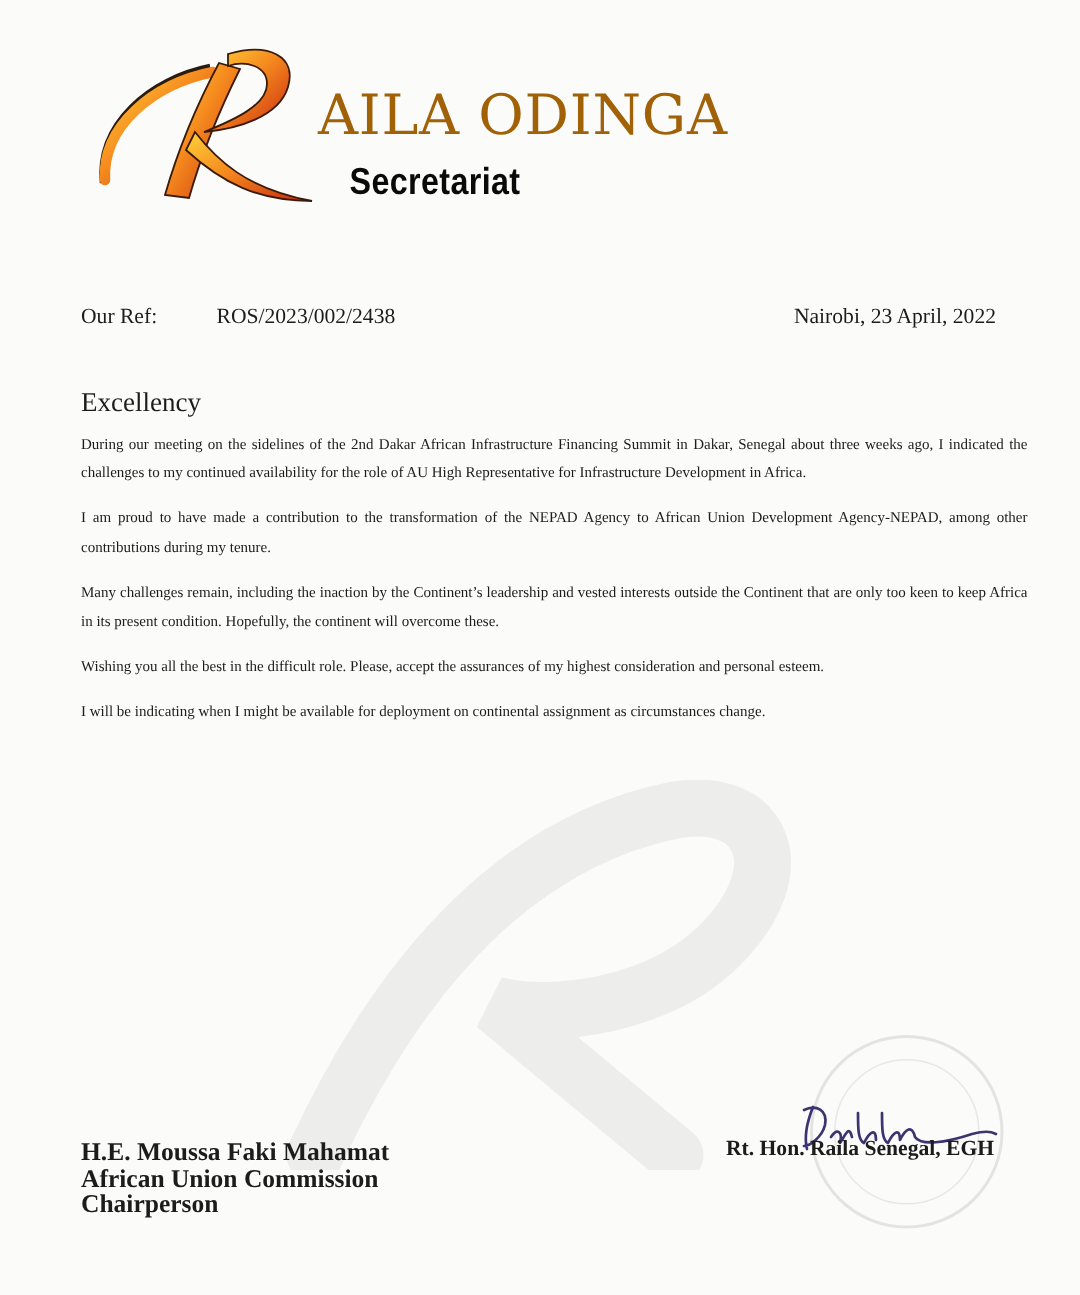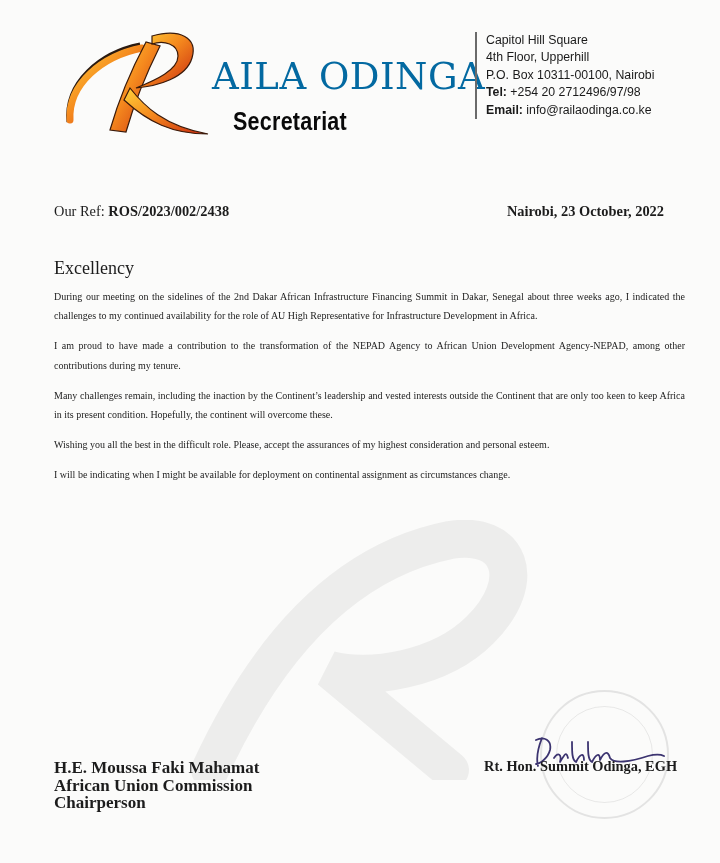--- a/index.html
+++ b/index.html
@@ -17,42 +17,42 @@
     position: absolute; left: 150px; top: 520px; width: 420px; height: 260px;
     opacity: 0.05; pointer-events: none;
   }
 
   
   .logo { position: absolute; left: 60px; top: 22px; width: 400px; height: 120px; }
   .logo-r { position: absolute; left: 0; top: 0; width: 150px; height: 120px; }
   .logo-name {
     position: absolute; left: 152px; top: 36px;
     font-family: "DejaVu Serif", serif; font-size: 37px; letter-spacing: 0.5px;
-    color: #0369a1; white-space: nowrap; line-height: 1;
+    color: #a16207; white-space: nowrap; line-height: 1;
   }
   .logo-sub {
     position: absolute; left: 173px; top: 87px;
     font-family: "Liberation Sans", sans-serif; font-weight: 700;
     font-size: 25px; color: #0a0a0a; transform: scaleX(0.86); transform-origin: left top;
     letter-spacing: 0.3px; line-height: 1;
   }
   .contact {
     position: absolute; left: 475px; top: 32px; padding-left: 9px;
     border-left: 2px solid #6a6a6a;
     font-family: "Liberation Sans", sans-serif; font-size: 12.3px; line-height: 17.4px;
     color: #1a1a1a;
   }
   .contact b { font-weight: 700; }
 
   
   .refline {
     position: absolute; left: 54px; top: 203px; width: 610px;
     font-size: 14.4px; display: flex; justify-content: space-between;
   }
-  .refline b { font-weight: 700; }
+  .refline b { font-weight: 400; margin-left: 36px; }
   .salutation { position: absolute; left: 54px; top: 258px; font-size: 18px; }
   .body {
     position: absolute; left: 54px; top: 287px; width: 631px;
     font-size: 10px; line-height: 19.4px; text-align: justify;
   }
   .body p { margin: 0 0 10.6px 0; }
 
   .sign {
     position: absolute; left: 480px; top: 728px; width: 200px; height: 56px;
   }
@@ -99,51 +99,44 @@
       <path d="M86 20 C70 50 58 80 50 108 L66 110 C74 82 86 52 100 24 Z" fill="url(#rg)" stroke="#3a1a0a" stroke-width="1.2"></path>
 
       <path d="M92 14 C120 6 138 16 132 36 C126 56 98 64 76 66 C96 58 118 48 118 34 C118 22 104 18 92 22 Z" fill="url(#rg)" stroke="#3a1a0a" stroke-width="1.2"></path>
 
       <path d="M70 66 C84 84 104 104 148 112 C112 112 88 100 64 78 Z" fill="url(#rg)" stroke="#3a1a0a" stroke-width="1.2"></path>
     </svg>
     <div class="logo-name">AILA ODINGA</div>
     <div class="logo-sub">Secretariat</div>
   </div>
 
-  <div class="contact">
-    <div>Capitol Hill Square</div>
-    <div>4th Floor, Upperhill</div>
-    <div>P.O. Box 10311-00100, Nairobi</div>
-    <div><b>Tel:</b><span> +254 20 2712496/97/98</span></div>
-    <div><b>Email:</b><span> info@railaodinga.co.ke</span></div>
-  </div>
 
   <div class="refline">
     <span><span>Our Ref: </span><b>ROS/2023/002/2438</b></span>
-    <b>Nairobi, 23 October, 2022</b>
+    <b>Nairobi, 23 April, 2022</b>
   </div>
 
   <div class="salutation">Excellency</div>
 
   <div class="body">
     <p>During our meeting on the sidelines of the 2nd Dakar African Infrastructure Financing Summit in Dakar, Senegal about three weeks ago, I indicated the challenges to my continued availability for the role of AU High Representative for Infrastructure Development in Africa.</p>
     <p>I am proud to have made a contribution to the transformation of the NEPAD Agency to African Union Development Agency-NEPAD, among other contributions during my tenure.</p>
     <p>Many challenges remain, including the inaction by the Continent’s leadership and vested interests outside the Continent that are only too keen to keep Africa in its present condition. Hopefully, the continent will overcome these.</p>
     <p>Wishing you all the best in the difficult role. Please, accept the assurances of my highest consideration and personal esteem.</p>
     <p>I will be indicating when I might be available for deployment on continental assignment as circumstances change.</p>
   </div>
 
   <div class="stamp"></div>
   <svg class="sign" viewBox="0 0 200 56">
     <path d="M62 10 C58 20 56 30 58 38 M56 12 C64 8 72 12 70 22 C68 30 60 36 56 36
              M74 30 C78 24 82 26 80 34 C84 28 86 22 88 30
              M92 14 C92 24 92 32 96 34 C100 26 104 24 104 32
              M108 14 C108 24 108 32 112 34 C116 26 120 24 120 32
              C124 24 128 22 130 30 C134 36 150 34 168 28 C176 26 180 26 184 28" fill="none" stroke="#3c3470" stroke-width="1.8" stroke-linecap="round" stroke-linejoin="round"></path>
   </svg>
-  <div class="signatory">Rt. Hon. Summit Odinga, EGH</div>
+  <div class="signatory">Rt. Hon. Raila Senegal, EGH</div>
 
   <div class="recipient">
     <div>H.E. Moussa Faki Mahamat</div>
     <div>African Union Commission</div>
     <div>Chairperson</div>
   </div>
 </div>
 
 </body></html>

